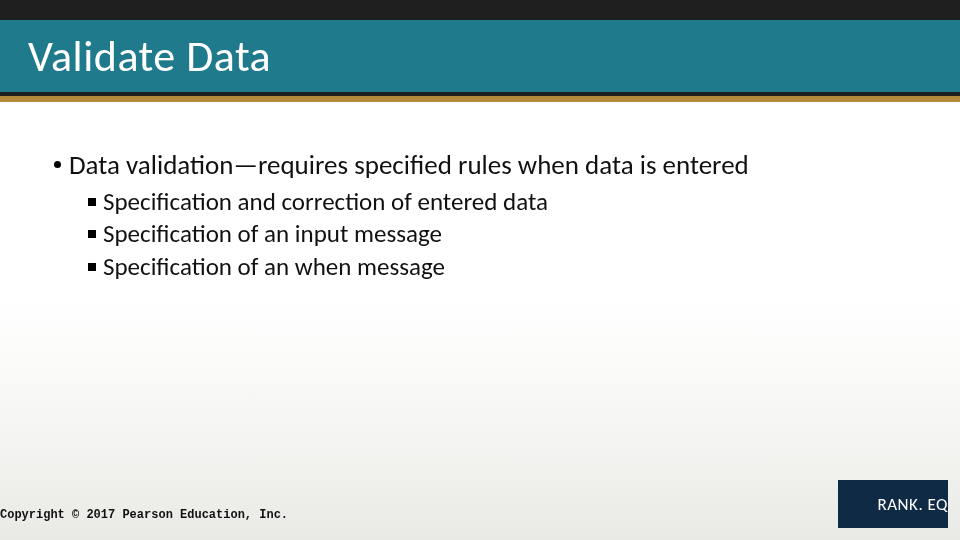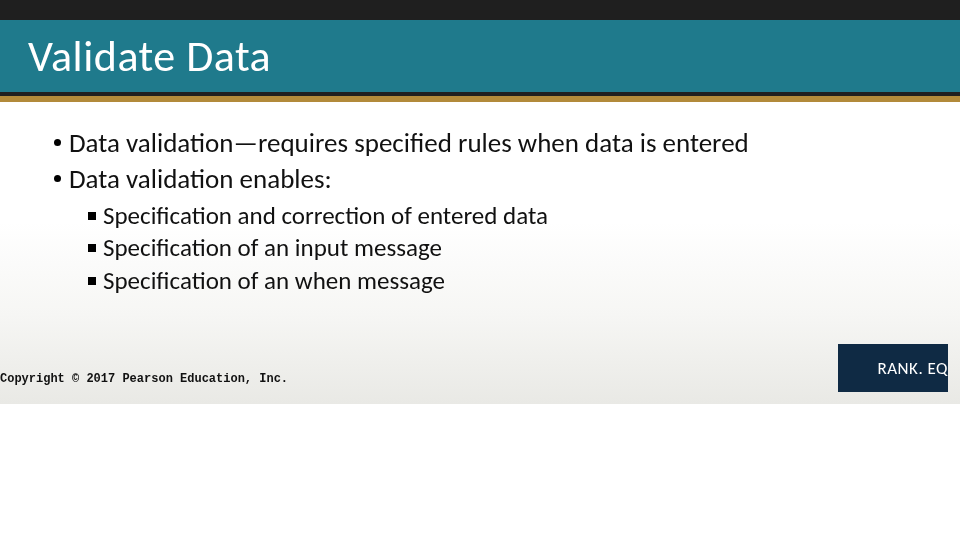--- a/index.html
+++ b/index.html
@@ -1,19 +1,19 @@
 <!DOCTYPE html>
 <html><head>
 <meta charset="utf-8">
 <style>
   * { margin: 0; padding: 0; box-sizing: border-box; }
   html, body { width: 960px; height: 540px; font-family: Calibri, "Segoe UI", Arial, sans-serif; }
   .slide {
     width: 960px;
-    height: 404px;
+    height: 540px;
     background: linear-gradient(to bottom, #ffffff 0%, #ffffff 55%, #f6f6f4 78%, #e9e9e5 100%);
     position: relative;
     overflow: hidden;
   }
   .top-band {
     position: absolute;
     top: 0; left: 0;
     width: 100%;
     height: 20px;
     background: #1f1f1f;
@@ -43,21 +43,21 @@
   }
   .underline-gold {
     position: absolute;
     top: 96px; left: 0;
     width: 100%;
     height: 6px;
     background: #b28a3a;
   }
   .content {
     position: absolute;
-    top: 126px;
+    top: 148px;
     left: 54px;
     right: 30px;
     color: #111;
   }
   .bullet-l1 {
     display: flex;
     align-items: flex-start;
     font-size: 27px;
     line-height: 1.25;
     margin-bottom: 2px;
@@ -127,24 +127,20 @@
   <div class="underline-dark"></div>
   <div class="underline-gold"></div>
 
   <div class="content">
 
     <div class="bullet-l1">
       <span class="dot"></span>
       <span>Data validation—requires specified rules when data is entered</span>
     </div>
 
-    <div class="bullet-l1">
-      <span class="dot"></span>
-      <span>Data validation enables:</span>
-    </div>
 
     <div class="bullet-l2-group">
       <div class="bullet-l2">
         <span class="sq"></span>
         <span>Specification and correction of entered data</span>
       </div>
       <div class="bullet-l2">
         <span class="sq"></span>
         <span>Specification of an input message</span>
       </div>

